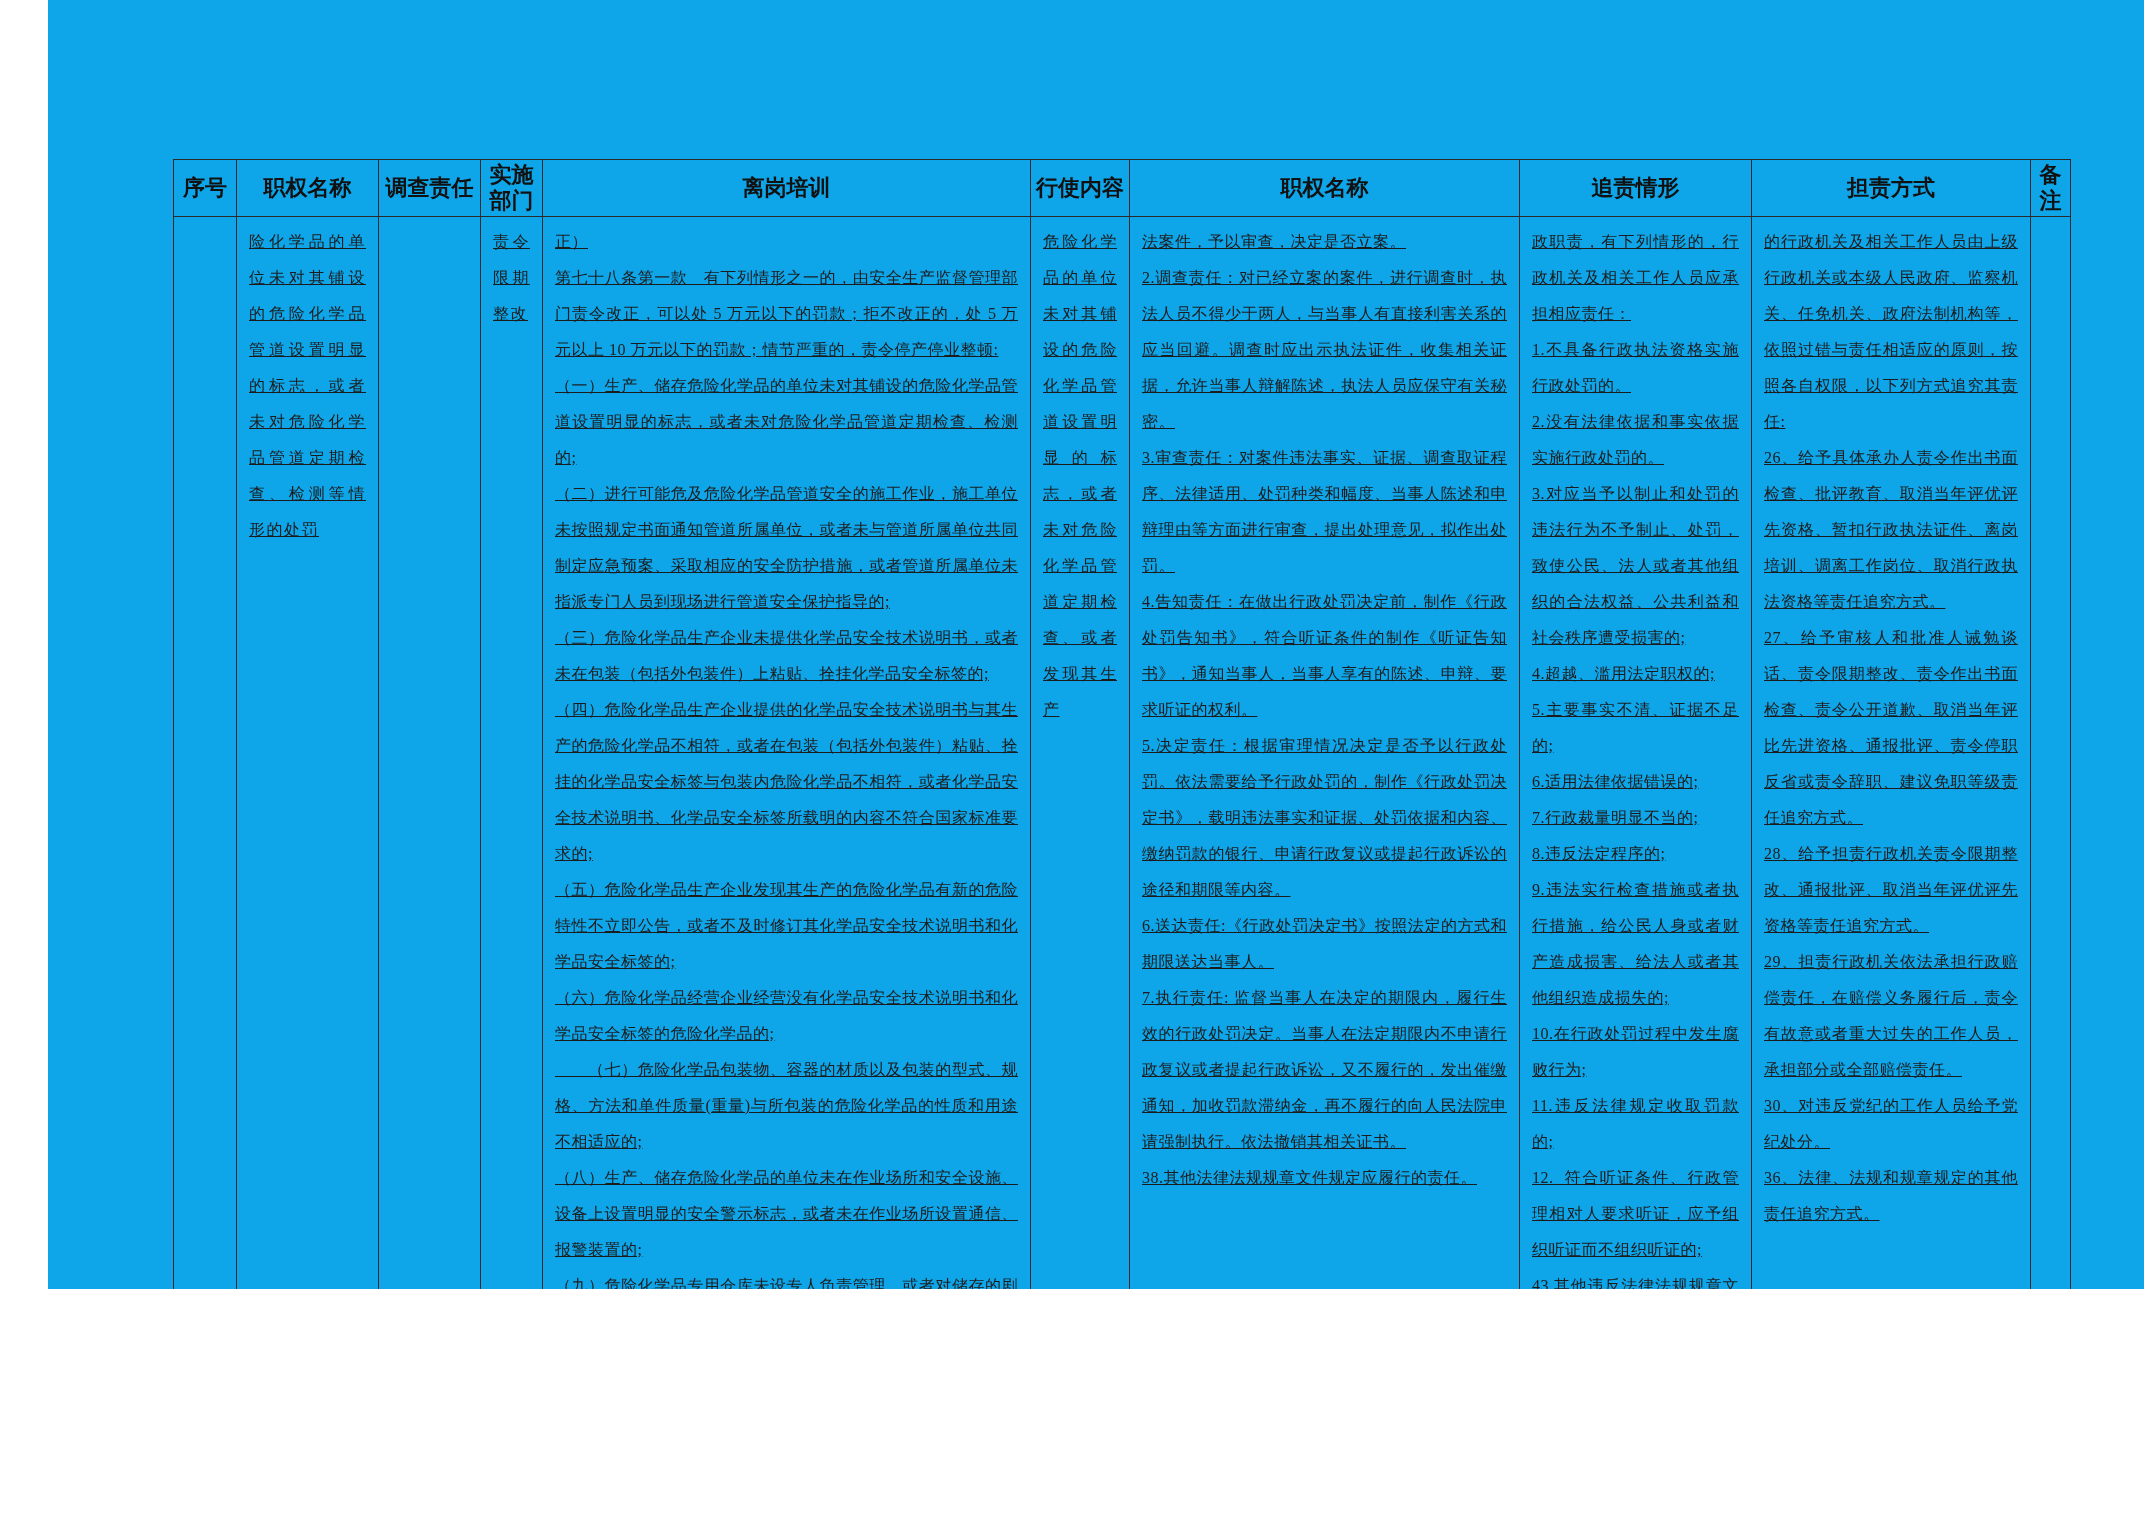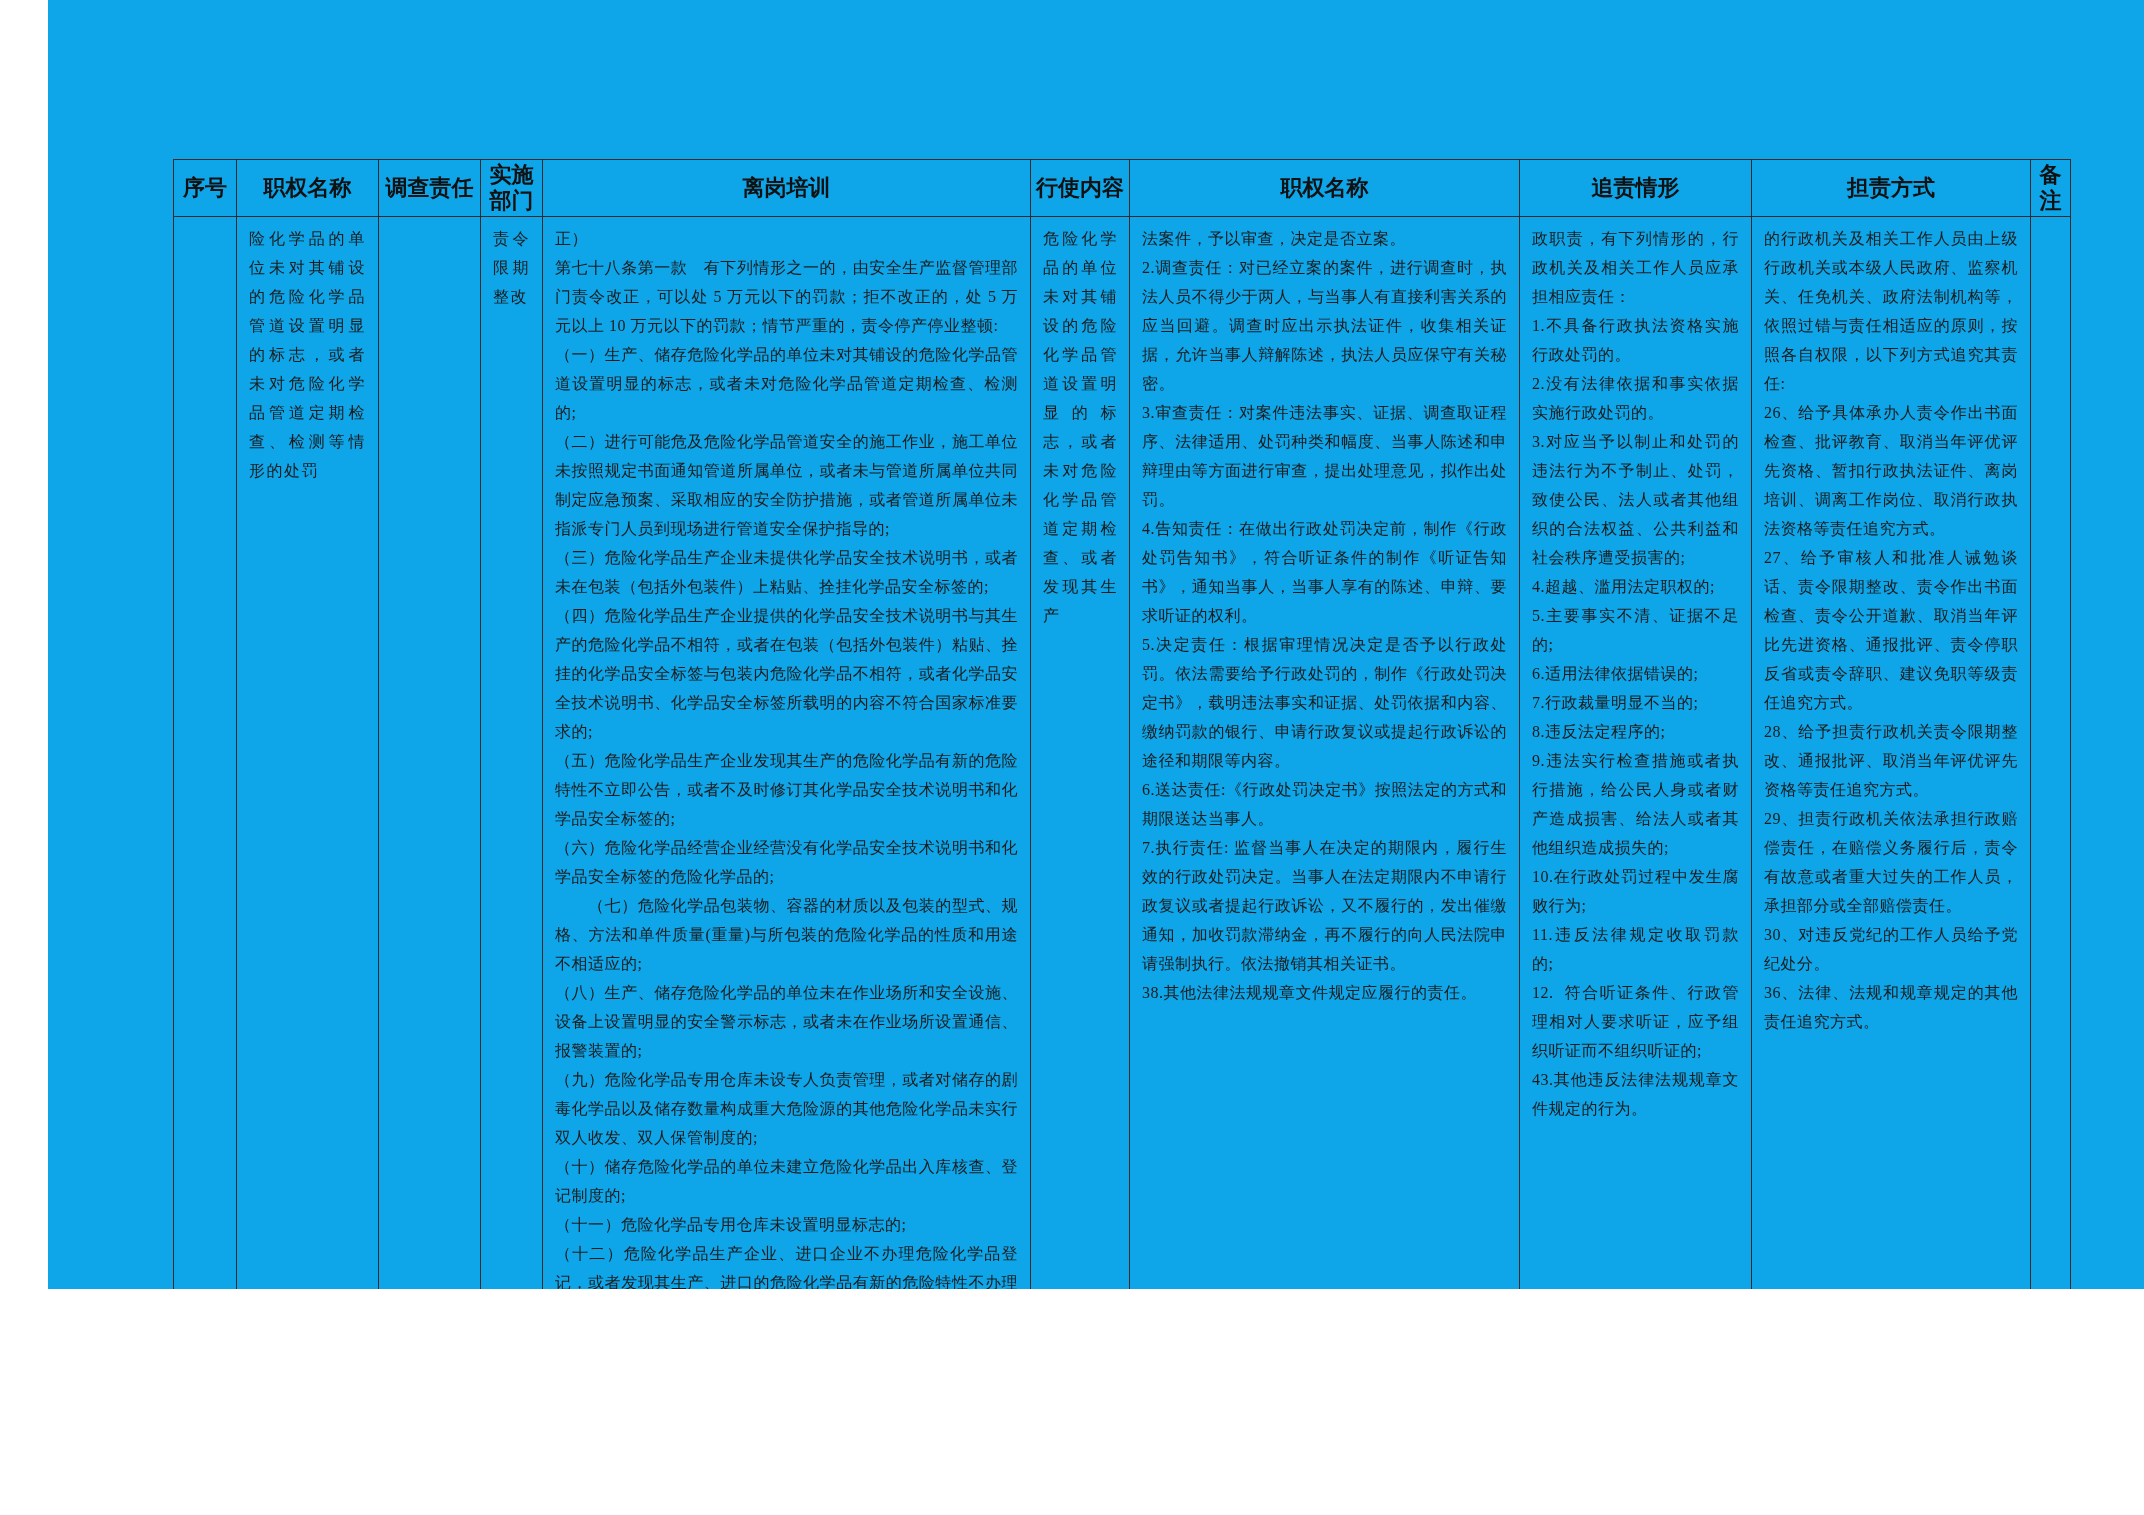--- a/index.html
+++ b/index.html
@@ -42,23 +42,24 @@
   table.powers td {
     height: 1155px;
     padding: 7px 12px;
     font-size: 16px;
   }
   td.c-narrow { padding: 7px 8px; }
   .cell-text {
     white-space: pre-wrap;
     text-align: justify;
     text-justify: inter-character;
-    line-height: 29px;
+    line-height: 36px;
     letter-spacing: 0.5px;
     word-break: break-all;
+    text-decoration: underline;
   }
   .cell-text.spread { letter-spacing: 1.5px; }
 </style>
 </head>
 <body>
 
 <div class="page">
   <table class="powers">
     <colgroup>
       <col style="width:63px">

